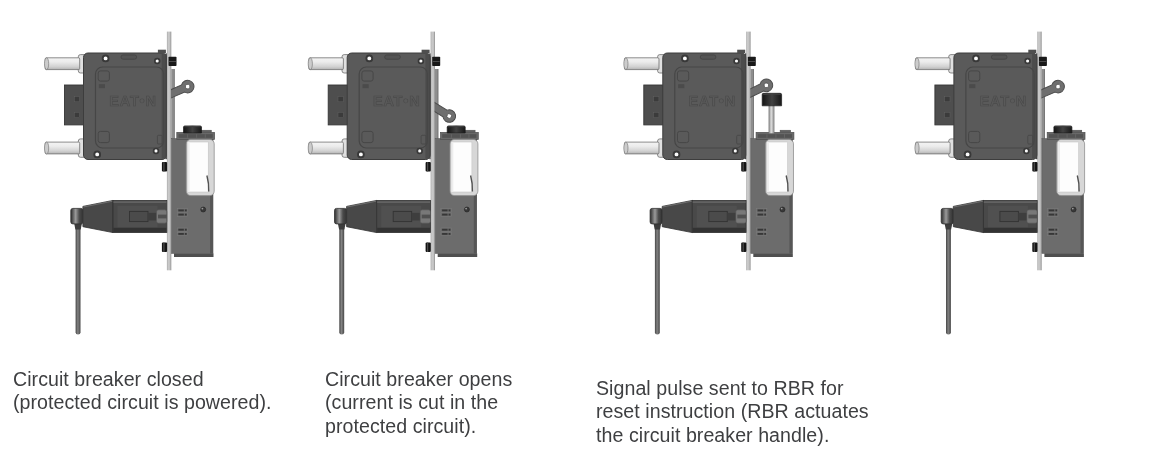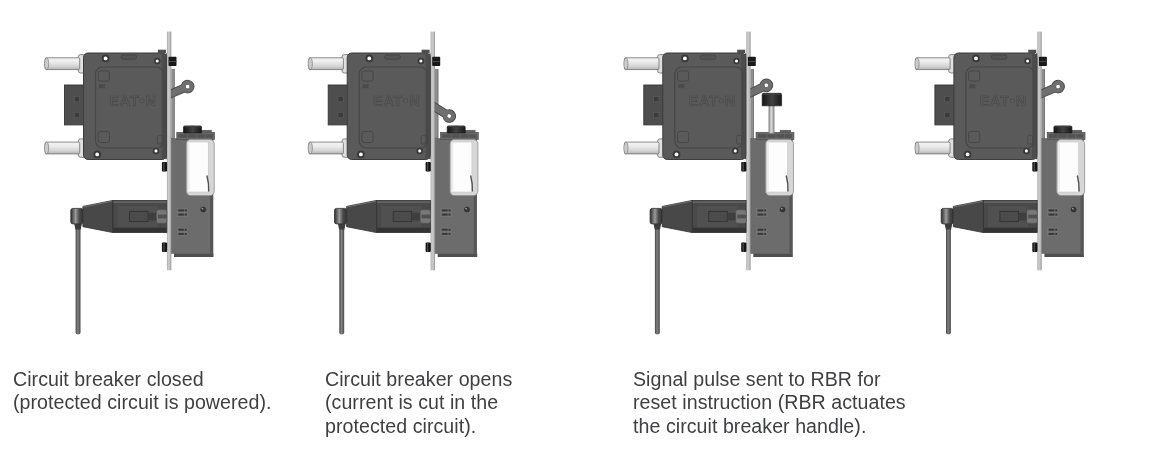--- a/index.html
+++ b/index.html
@@ -3,21 +3,21 @@
 <meta charset="utf-8">
 <style>
   html,body{margin:0;padding:0;background:#ffffff;}
   #stage{position:relative;width:1168px;height:466px;background:#ffffff;overflow:hidden;
          font-family:"Liberation Sans","DejaVu Sans",sans-serif;}
   #figure-svg{position:absolute;left:0;top:0;}
   .caption{position:absolute;top:368px;white-space:pre-line;font-size:19.6px;line-height:23.4px;
            color:#3e3f41;letter-spacing:0.05px;}
   #caption-1{left:13px;width:290px;}
   #caption-2{left:317px;width:280px;margin-left:8px;}
-  #caption-3{left:633px;width:295px;}
+  #caption-3{left:596px;width:295px;margin-top:9px;}
   #caption-4{left:925px;width:243px;}
 </style>
 </head>
 <body>
 
 <div id="stage">
 
 <svg id="figure-svg" width="1168" height="360" viewBox="0 0 1168 360">
   <defs>
     <linearGradient id="gradTerm" x1="0" y1="0" x2="0" y2="1">

